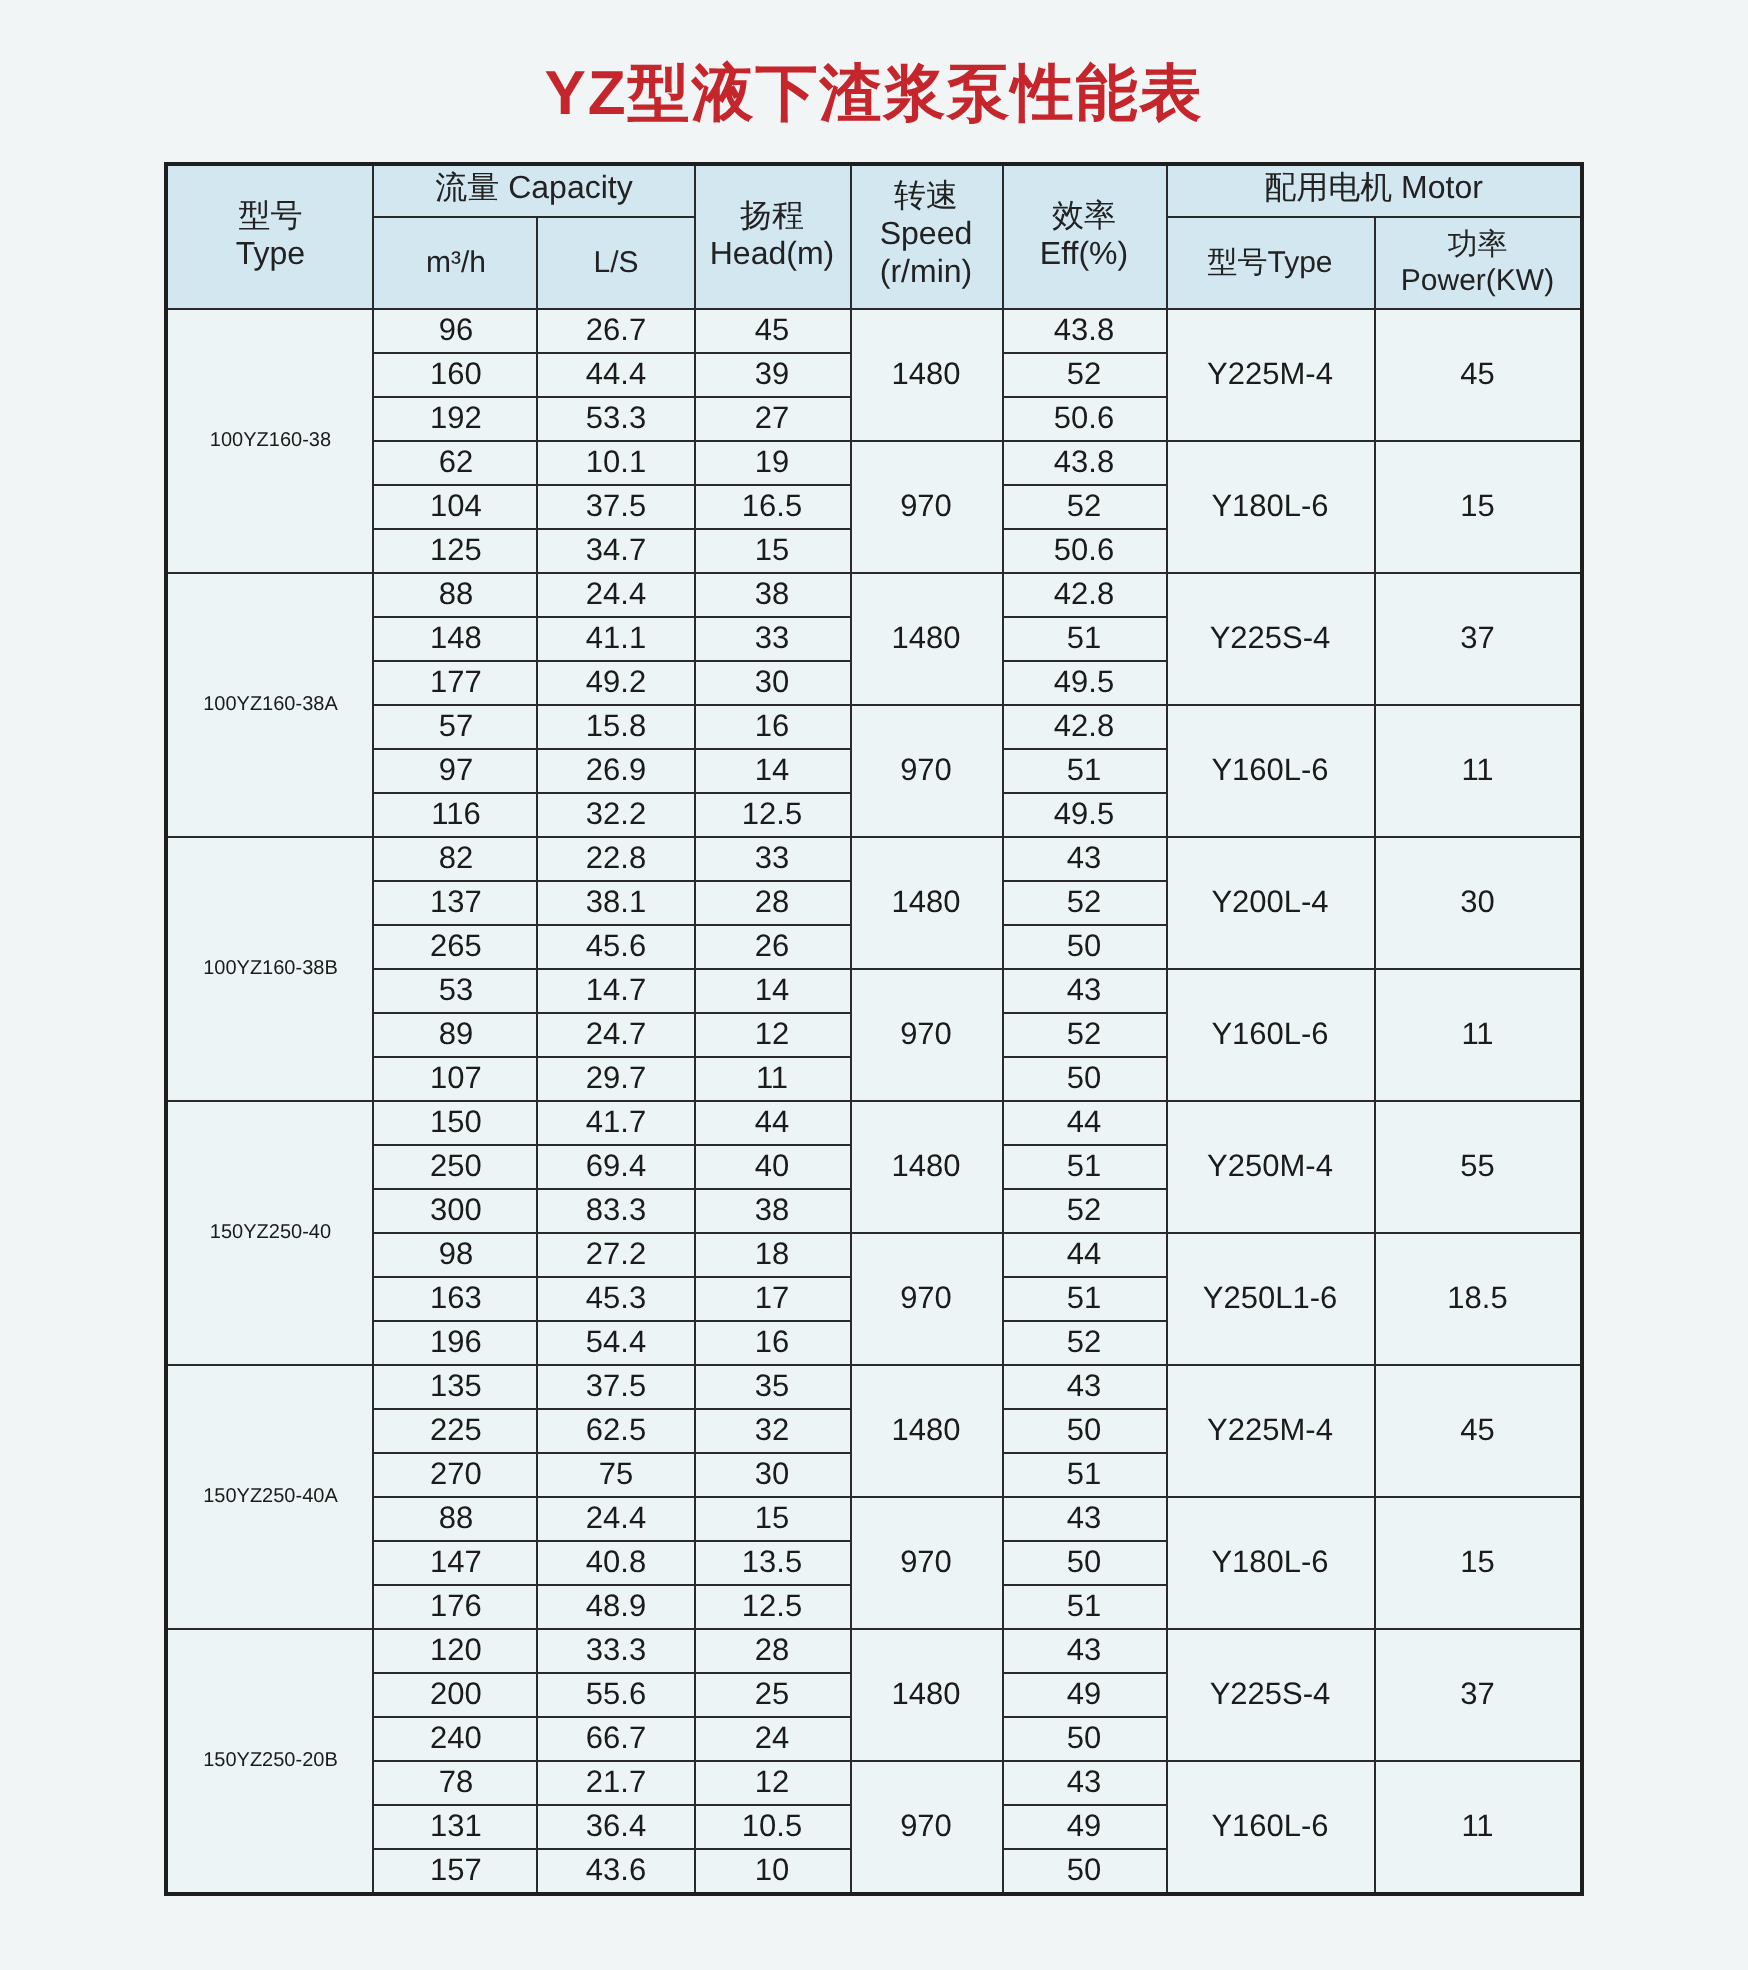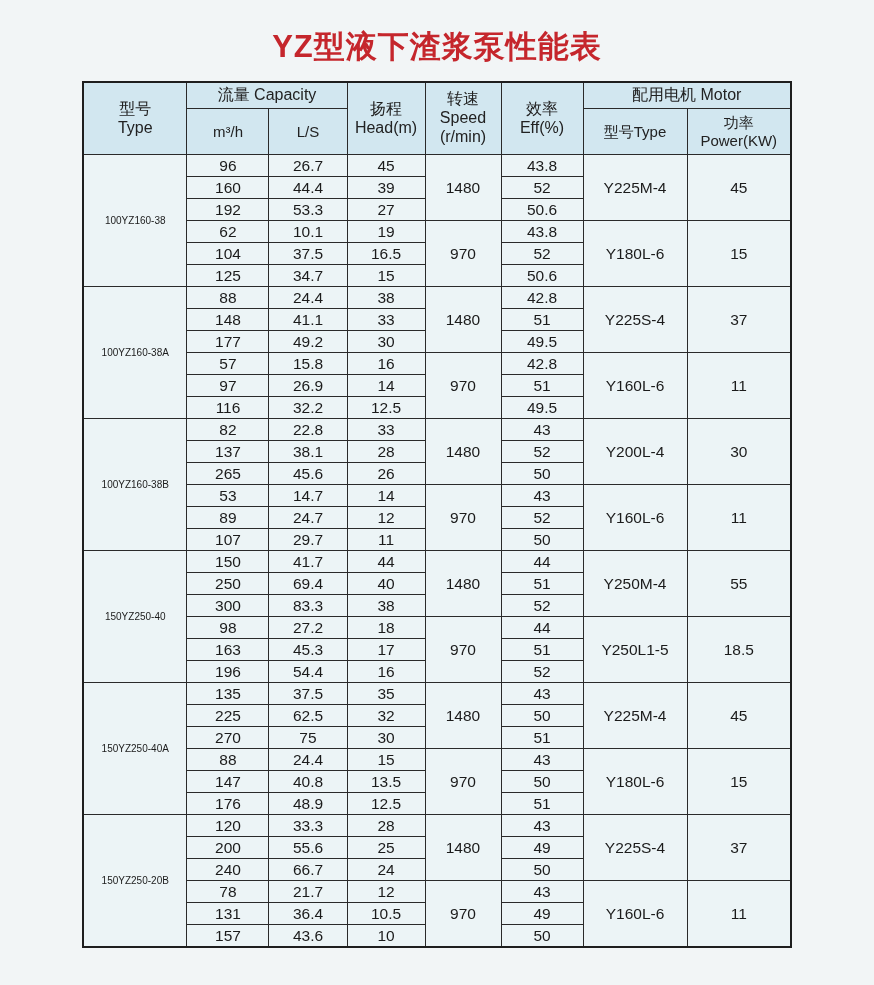--- a/index.html
+++ b/index.html
@@ -264,21 +264,21 @@
           <td>83.3</td>
           <td>38</td>
           <td>52</td>
         </tr>
         <tr>
           <td>98</td>
           <td>27.2</td>
           <td>18</td>
           <td rowspan="3">970</td>
           <td>44</td>
-          <td rowspan="3">Y250L1-5</td>
+          <td rowspan="3">Y250L1-6</td>
           <td rowspan="3">18.5</td>
         </tr>
         <tr>
           <td>163</td>
           <td>45.3</td>
           <td>17</td>
           <td>51</td>
         </tr>
         <tr>
           <td>196</td>

